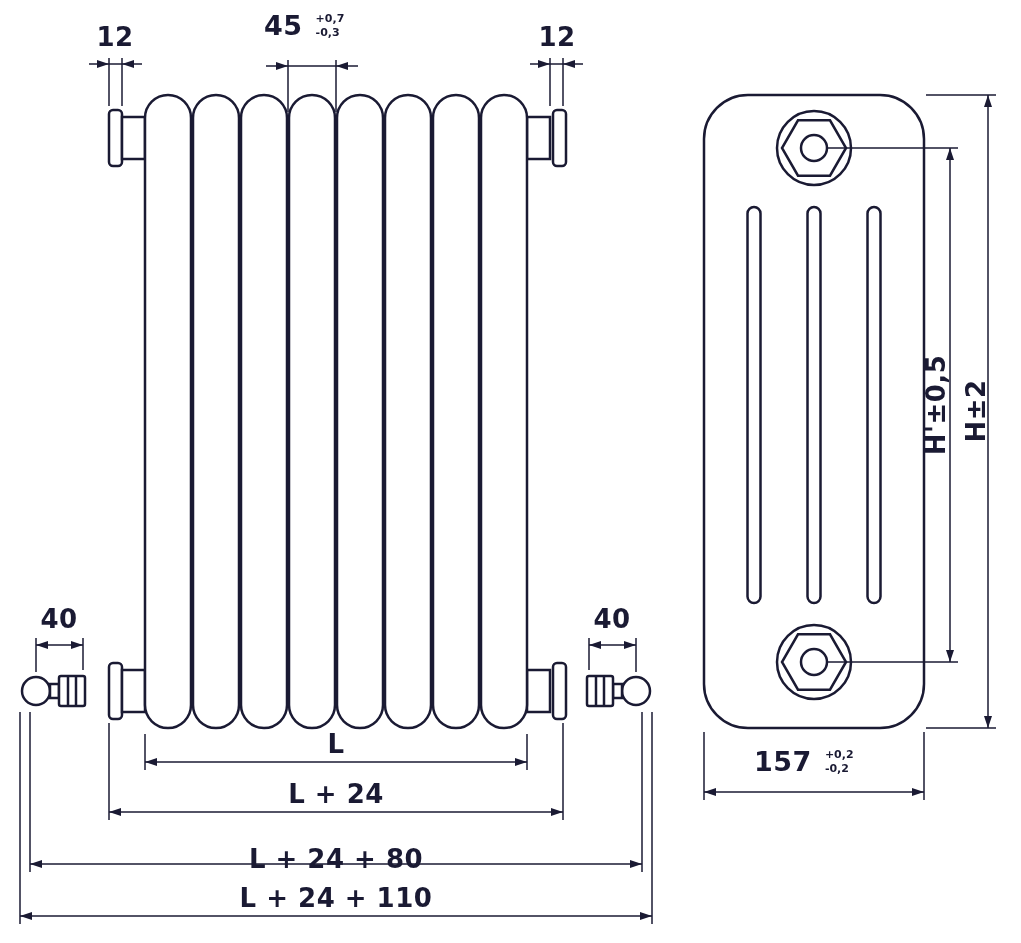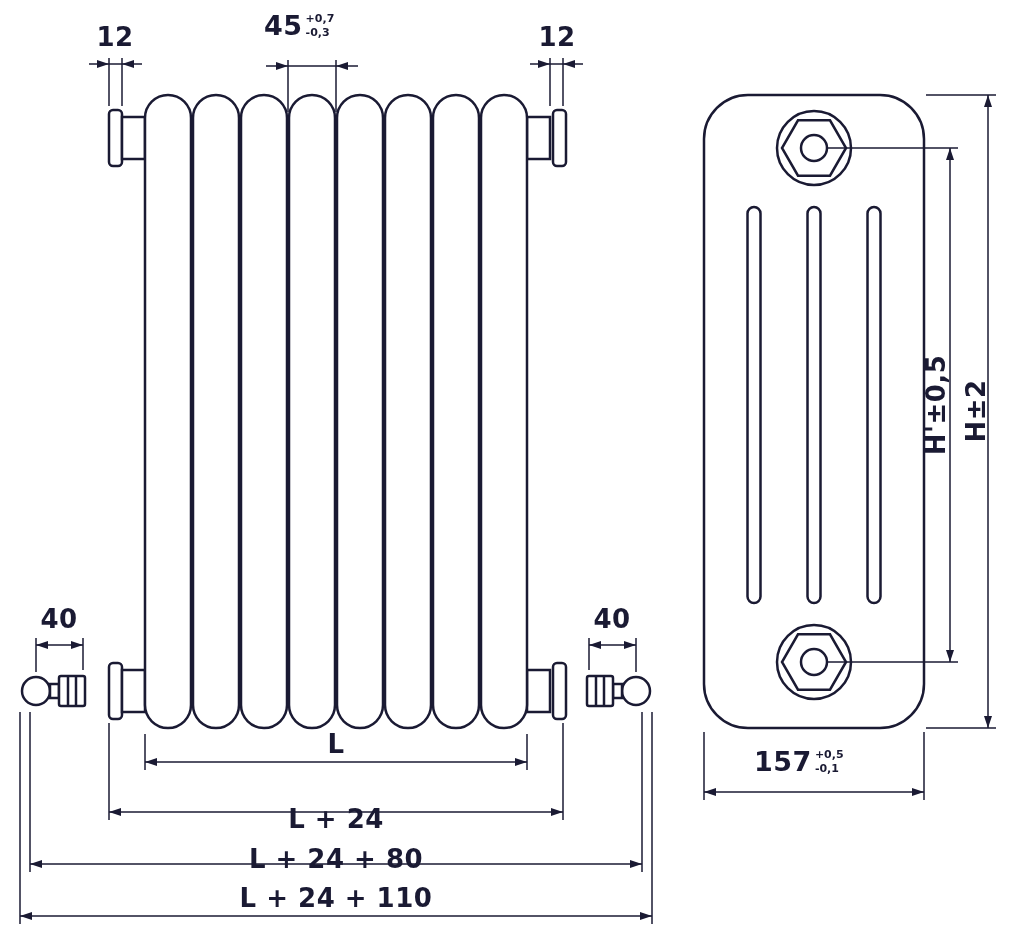--- a/index.html
+++ b/index.html
@@ -28,21 +28,21 @@
     line-height:1;
   }
   .lbl.rot{
     display:flex;align-items:center;justify-content:center;
     transform:rotate(-90deg);
   }
   .tol-group{
     position:absolute;
     display:flex;
     align-items:center;
-    gap:3px;
+    gap:13px;
     color:var(--line);
   }
   .tol-big{font-size:27px;font-weight:bold;line-height:1;letter-spacing:0.5px;}
   .tol-stack{
     display:flex;flex-direction:column;
     font-size:11px;font-weight:bold;line-height:1.2;
     text-align:left;
   }
 </style>
 </head>
@@ -211,31 +211,31 @@
   </div>
 
   <div class="lbl" style="left:515px;top:24px;width:60px;">12</div>
 
   <div class="lbl" style="left:17px;top:606px;width:60px;">40</div>
 
   <div class="lbl" style="left:570px;top:606px;width:60px;">40</div>
 
   <div class="lbl" style="left:264px;top:731px;width:120px;">L</div>
 
-  <div class="lbl" style="left:224px;top:806px;width:200px;">L + 24</div>
+  <div class="lbl" style="left:224px;top:781px;width:200px;">L + 24</div>
 
   <div class="lbl" style="left:204px;top:846px;width:240px;">L + 24 + 80</div>
 
   <div class="lbl" style="left:204px;top:885px;width:240px;">L + 24 + 110</div>
 
   <div class="lbl rot" style="left:854px;top:390px;width:140px;height:30px;">H'±0,5</div>
 
   <div class="lbl rot" style="left:894px;top:396px;width:140px;height:30px;">H±2</div>
 
   <div class="tol-group" style="left:742px;top:748px;">
     <span class="tol-big">157</span>
     <span class="tol-stack">
-      <span>+0,5</span>
-      <span>-0,1</span>
+      <span>+0,2</span>
+      <span>-0,2</span>
     </span>
   </div>
 
 </div>
 
 </body></html>

